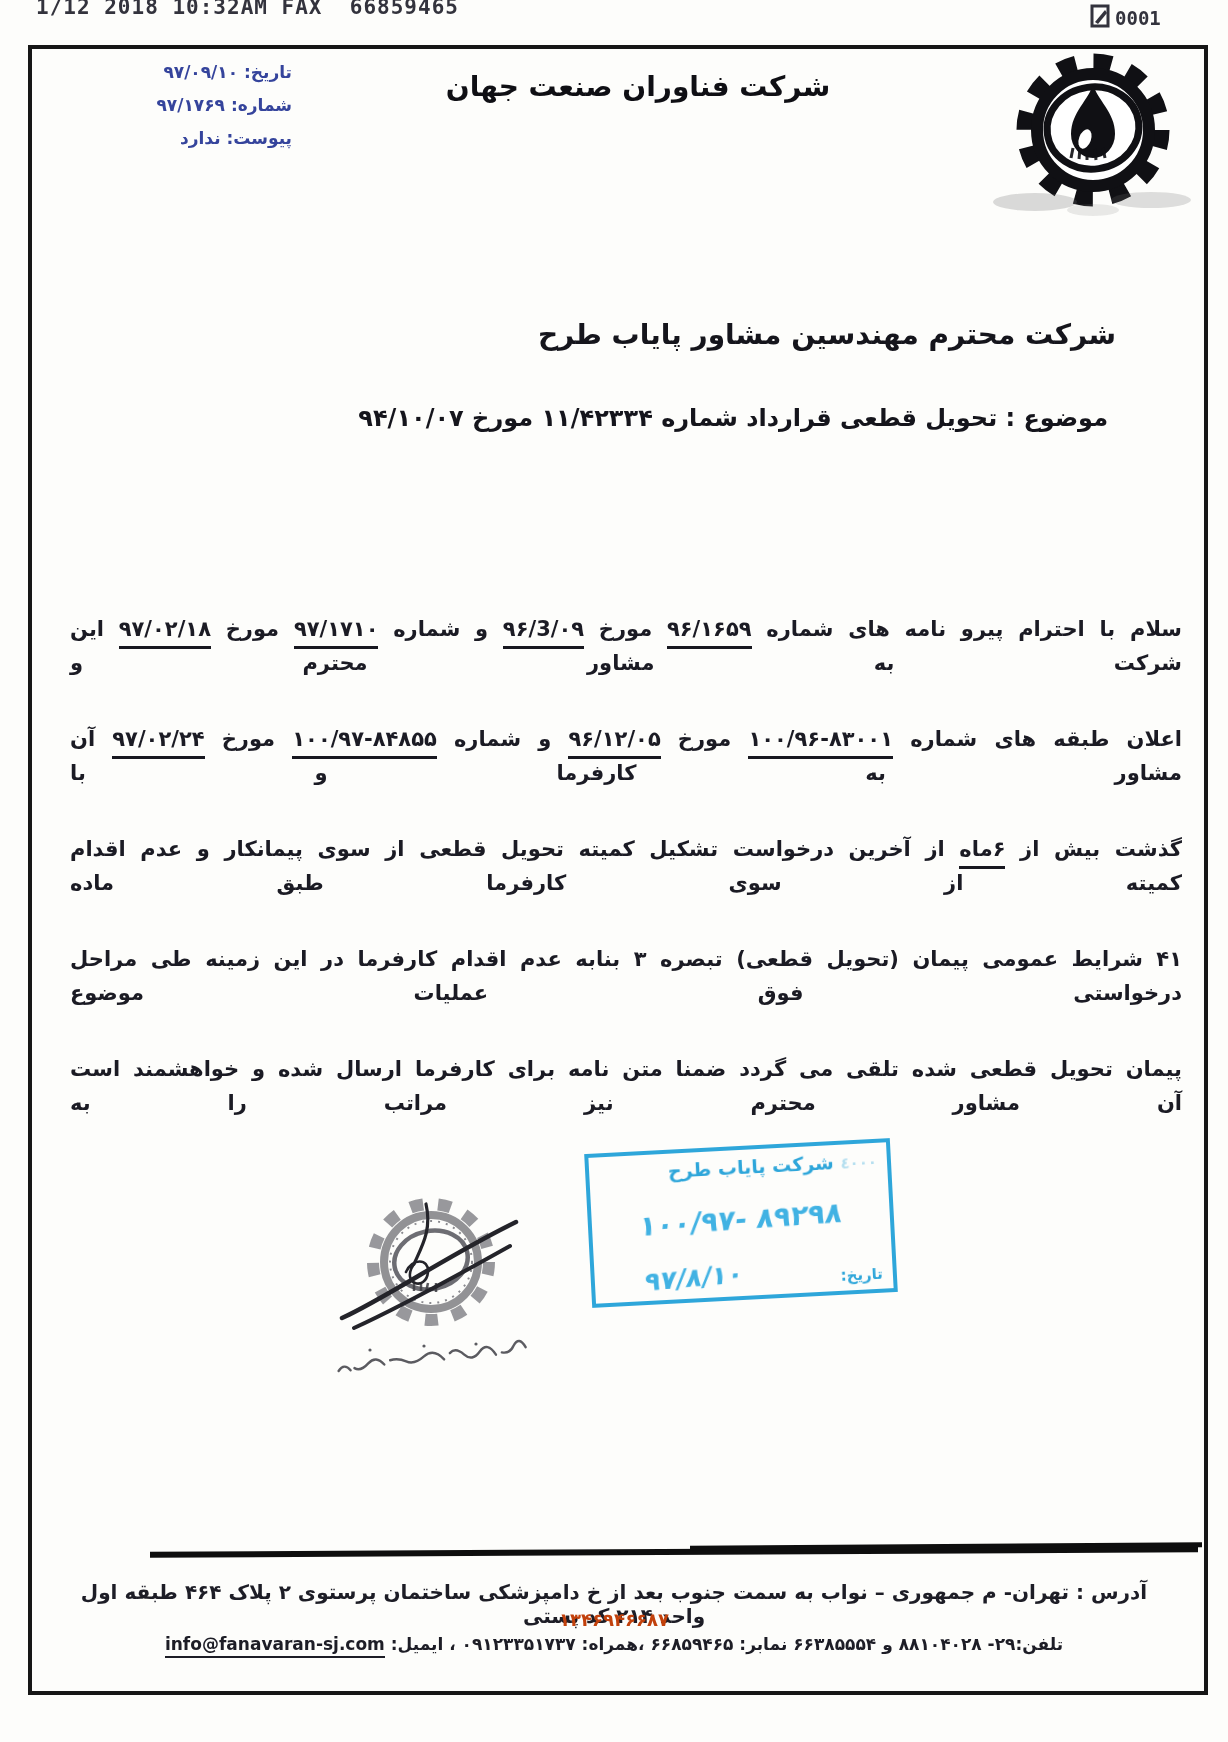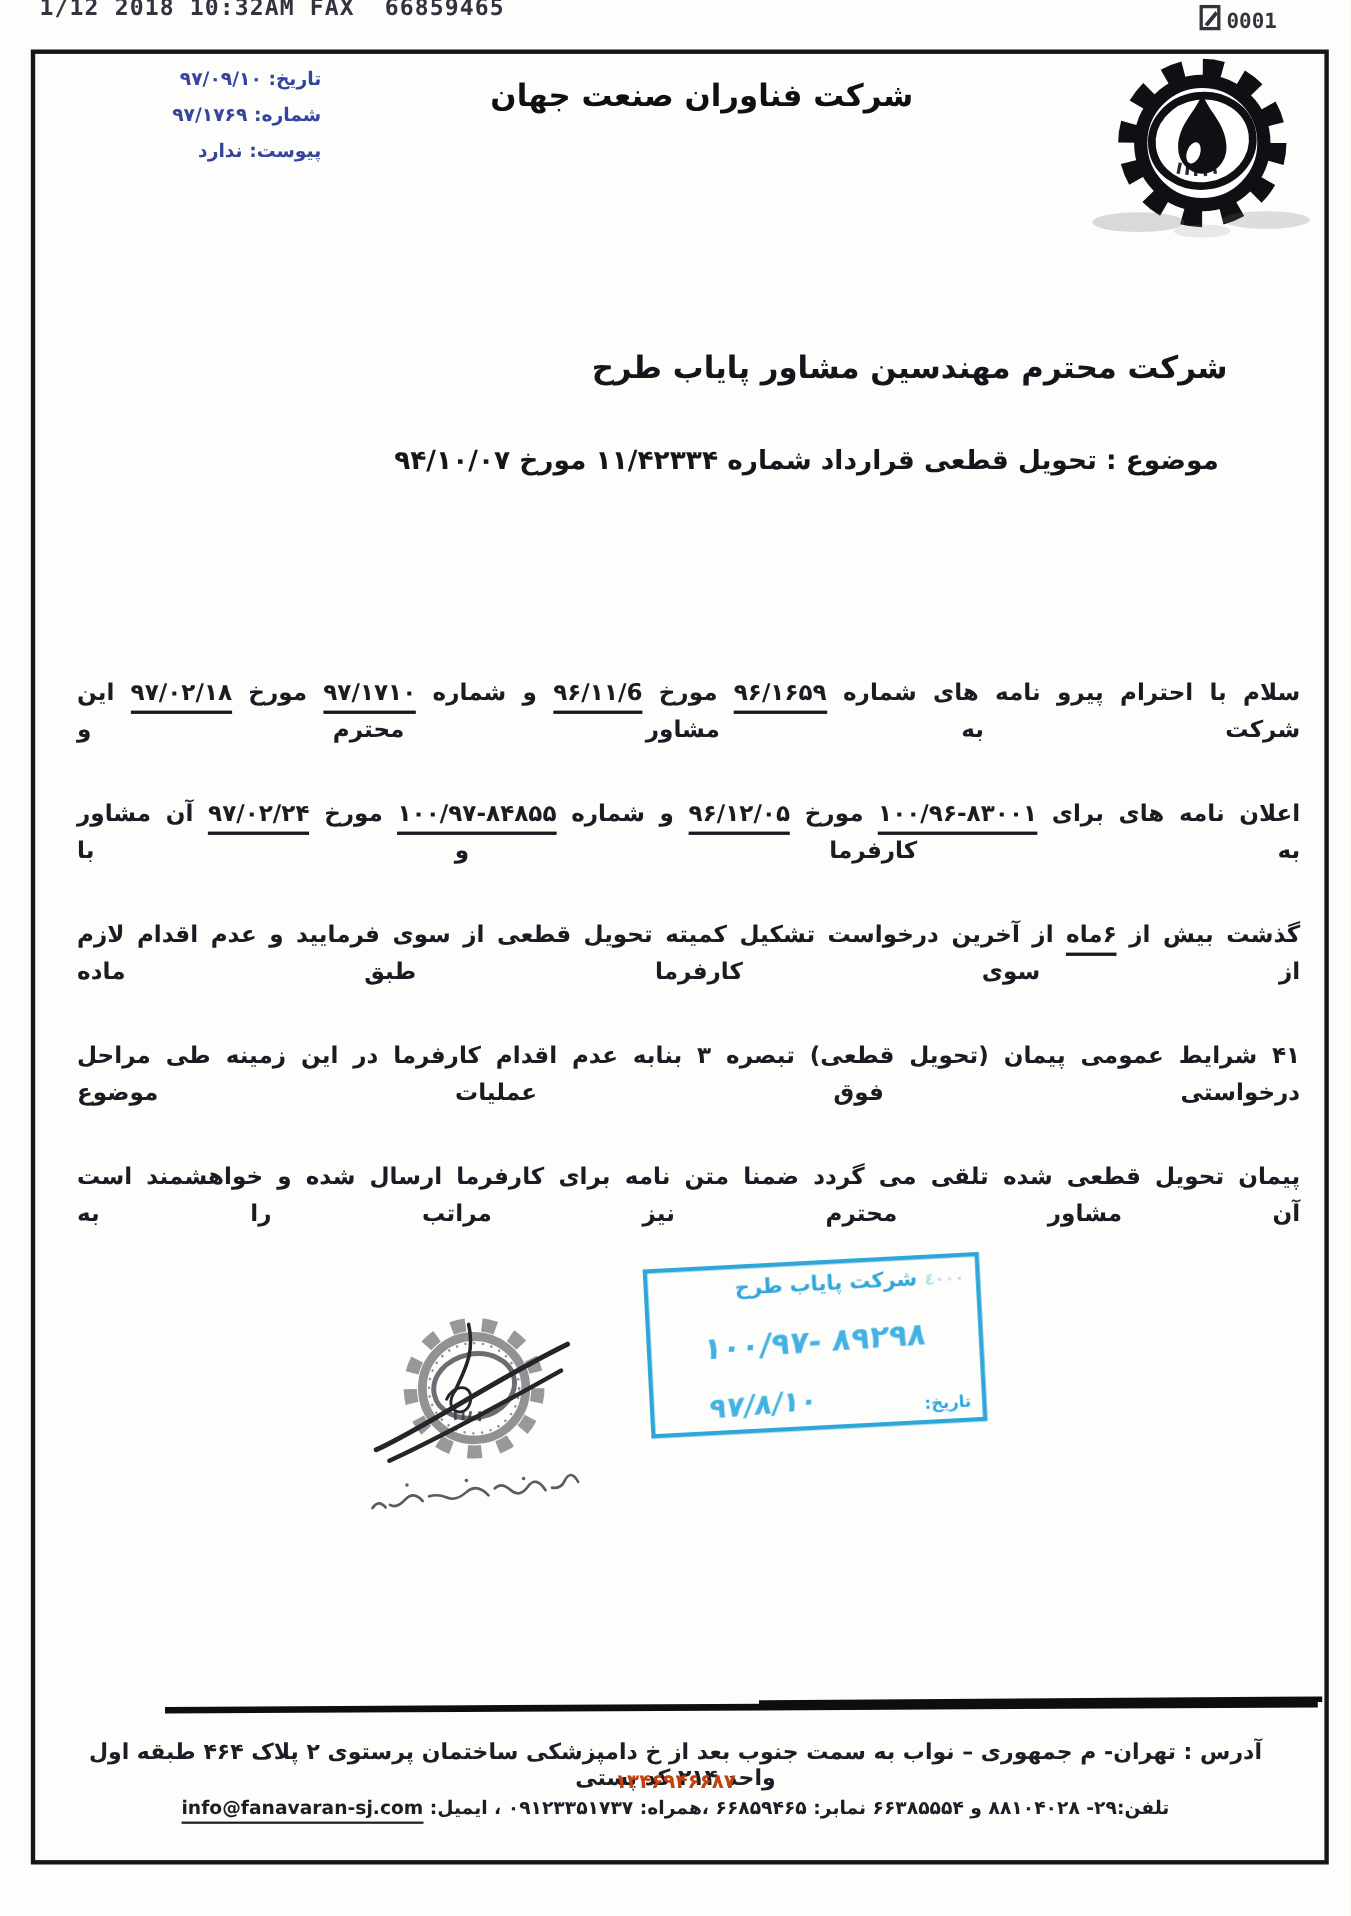--- a/index.html
+++ b/index.html
@@ -160,23 +160,23 @@
       <ellipse cx="52" cy="156" rx="42" ry="9" fill="#6e6e6e" opacity=".25"></ellipse>
       <ellipse cx="168" cy="154" rx="40" ry="8" fill="#6e6e6e" opacity=".22"></ellipse>
       <ellipse cx="110" cy="164" rx="26" ry="6" fill="#8a8a8a" opacity=".18"></ellipse>
     </svg>
   </div>
 
   <div class="recipient">شرکت محترم مهندسین مشاور پایاب طرح</div>
   <div class="subject">موضوع : تحویل قطعی قرارداد شماره ۱۱/۴۲۳۳۴ مورخ ۹۴/۱۰/۰۷</div>
 
   <div class="letter-body">
-      <div class="body-line"><span>سلام با احترام  پیرو نامه های  شماره </span><span class="u">۹۶/۱۶۵۹</span><span> مورخ </span><span class="u">۹۶/۱۱/6</span><span> و شماره </span><span class="u">۹۷/۱۷۱۰</span><span> مورخ </span><span class="u">۹۷/۰۲/۱۸</span><span> این شرکت به مشاور محترم و</span></div>
-      <div class="body-line"><span>اعلان نامه های برای </span><span class="u num" dir="ltr">۱۰۰/۹۶-۸۳۰۰۱</span><span> مورخ </span><span class="u">۹۶/۱۲/۰۵</span><span> و شماره </span><span class="u num" dir="ltr">۱۰۰/۹۷-۸۴۸۵۵</span><span> مورخ </span><span class="u">۹۷/۰۲/۲۴</span><span> آن مشاور به کارفرما و با</span></div>
-      <div class="body-line"><span>گذشت بیش از </span><span class="u">۶ماه</span><span> از آخرین درخواست تشکیل کمیته تحویل قطعی از سوی فرمایید و عدم اقدام لازم از سوی کارفرما طبق ماده</span></div>
+      <div class="body-line"><span>سلام با احترام  پیرو نامه های  شماره </span><span class="u">۹۶/۱۶۵۹</span><span> مورخ </span><span class="u">۹۶/3/۰۹</span><span> و شماره </span><span class="u">۹۷/۱۷۱۰</span><span> مورخ </span><span class="u">۹۷/۰۲/۱۸</span><span> این شرکت به مشاور محترم و</span></div>
+      <div class="body-line"><span>اعلان طبقه های شماره </span><span class="u num" dir="ltr">۱۰۰/۹۶-۸۳۰۰۱</span><span> مورخ </span><span class="u">۹۶/۱۲/۰۵</span><span> و شماره </span><span class="u num" dir="ltr">۱۰۰/۹۷-۸۴۸۵۵</span><span> مورخ </span><span class="u">۹۷/۰۲/۲۴</span><span> آن مشاور به کارفرما و با</span></div>
+      <div class="body-line"><span>گذشت بیش از </span><span class="u">۶ماه</span><span> از آخرین درخواست تشکیل کمیته تحویل قطعی از سوی پیمانکار و عدم اقدام کمیته از سوی کارفرما طبق ماده</span></div>
       <div class="body-line"><span>۴۱ شرایط عمومی پیمان (تحویل قطعی) تبصره ۳ بنابه عدم اقدام کارفرما در این زمینه طی مراحل درخواستی فوق عملیات موضوع</span></div>
       <div class="body-line"><span>پیمان تحویل قطعی شده تلقی می گردد ضمنا متن نامه برای کارفرما ارسال شده و خواهشمند است آن مشاور محترم نیز مراتب را به</span></div>
     </div>
 
   <div class="seal">
     <svg width="205" height="160" viewBox="0 0 205 160">
       <g fill="none" stroke="#55555c" opacity=".85">
         <circle cx="103" cy="76" r="58" stroke-width="12" stroke-dasharray="13 15" opacity=".7"></circle>
         <circle cx="103" cy="76" r="47" stroke-width="8" opacity=".75"></circle>
         <ellipse cx="103" cy="74" rx="37" ry="29" stroke-width="4.5" transform="rotate(-12 103 74)"></ellipse>

